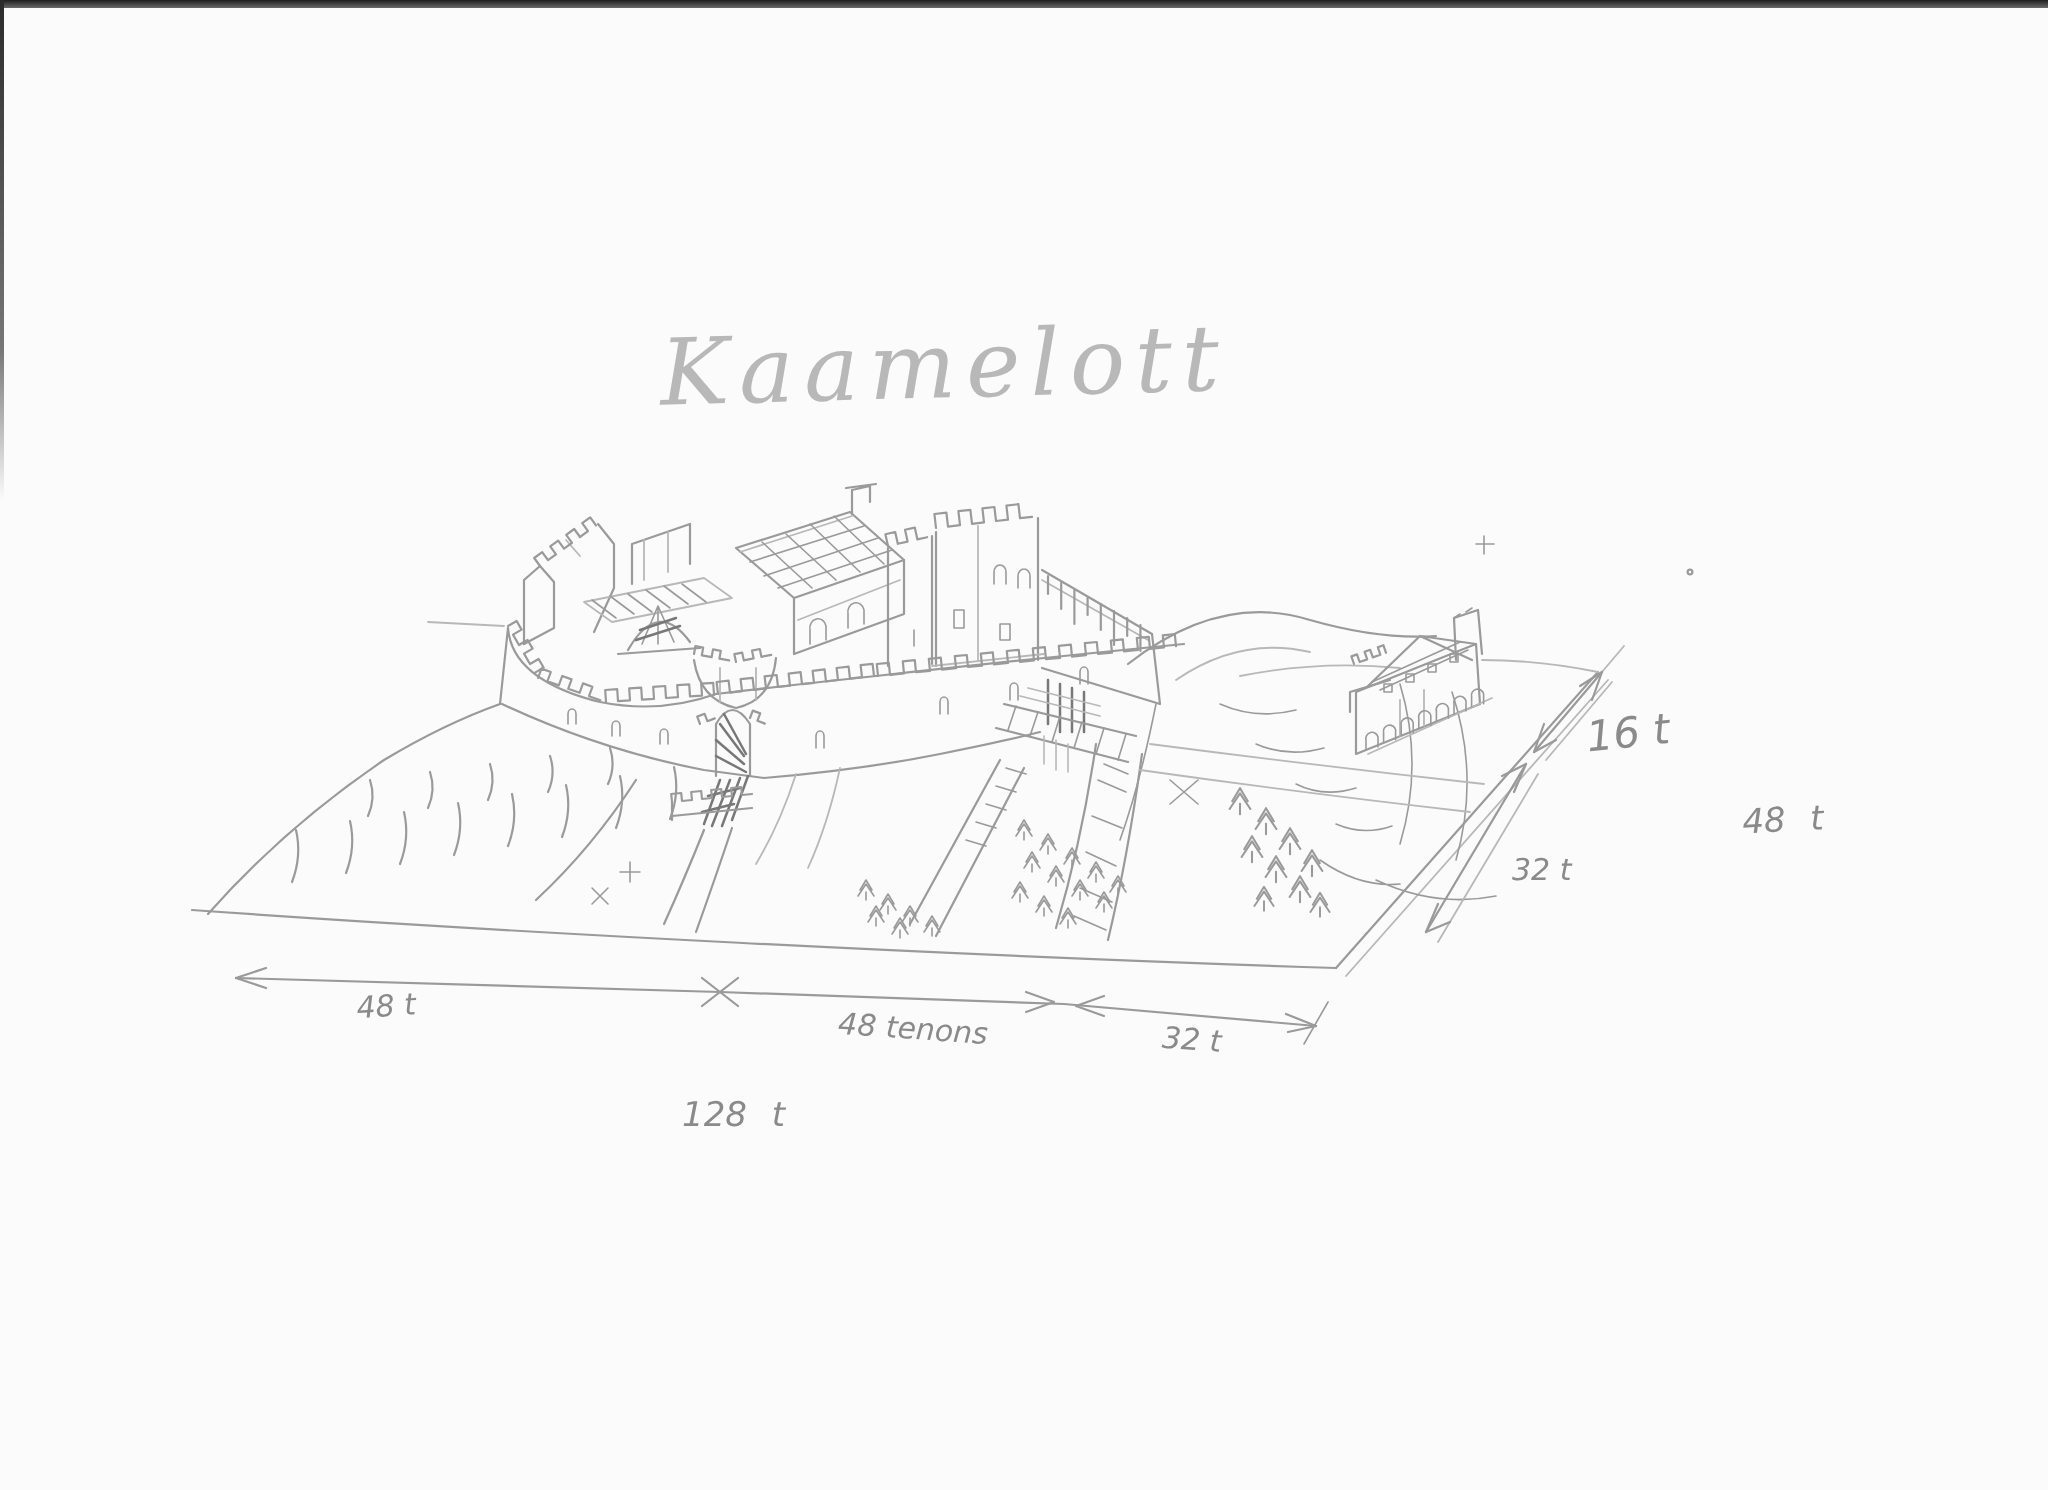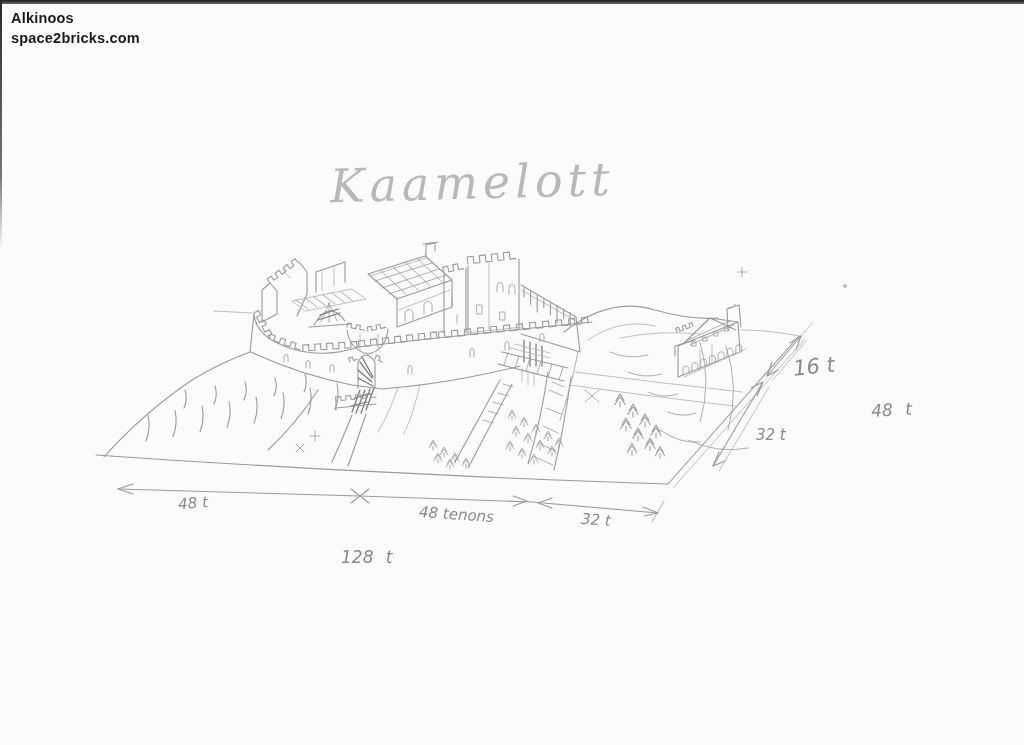--- a/index.html
+++ b/index.html
@@ -30,24 +30,20 @@
   svg text.lbl.big{font-size:21px;}
   svg text.lbl.mid{font-size:17px;word-spacing:7px;}
 </style>
 </head>
 <body>
 
 <div class="paper">
   <div class="scan-top"></div>
   <div class="scan-left"></div>
 
-  <div class="header">
-    <div>Alkinoos</div>
-    <div>space2bricks.com</div>
-  </div>
 
   <svg class="sketch" viewBox="0 0 1024 745">
     <defs>
       <g id="fir">
         <path class="th" d="M0 7 L0 3 M-4 5 L0 -1 L4 5 M-3 2 L0 -3 L3 2"></path>
       </g>
     </defs>
 
     <text class="title" x="330" y="200" transform="rotate(-1.5 420 180)">Kaamelott</text>
 

